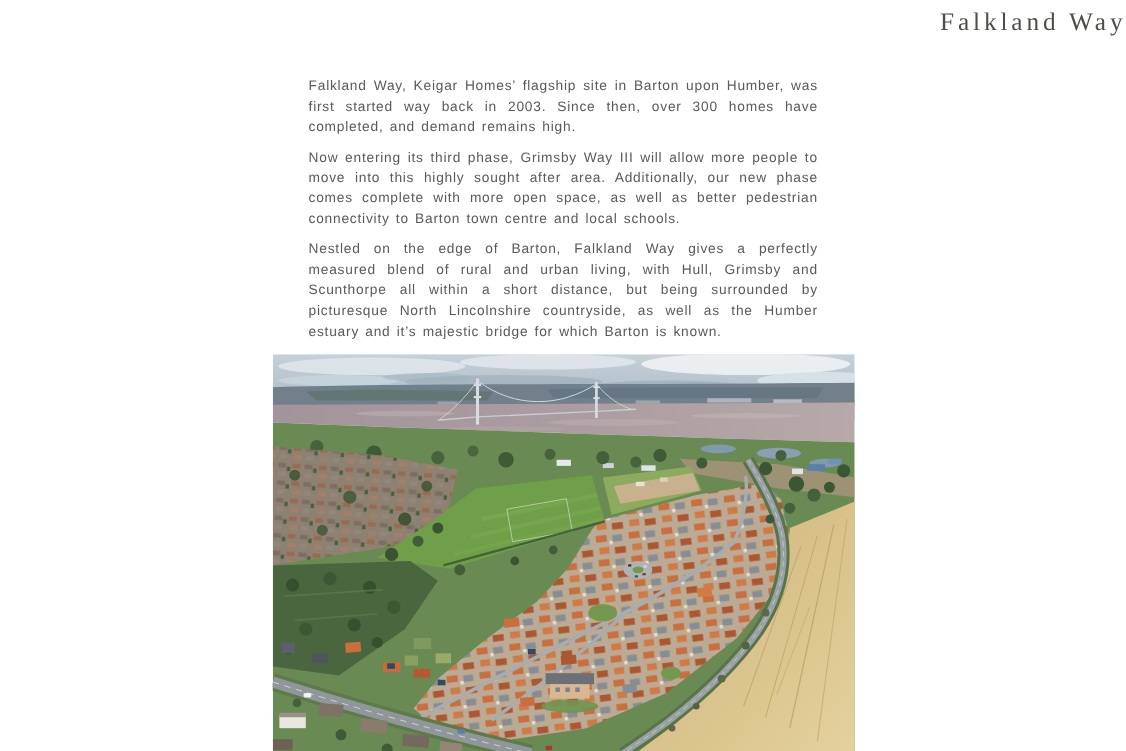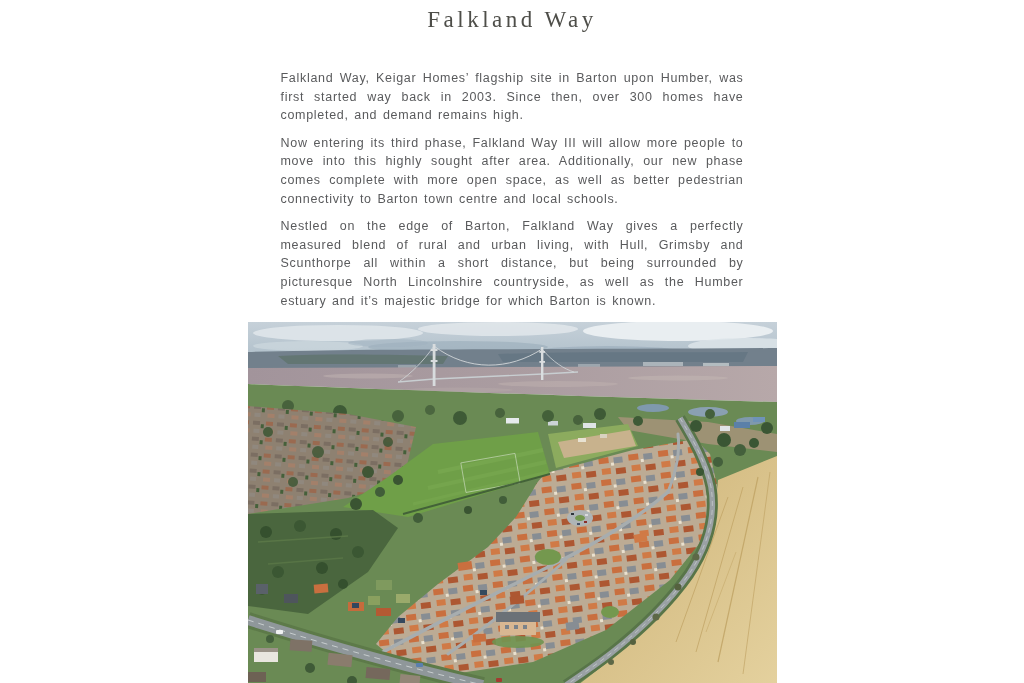--- a/index.html
+++ b/index.html
@@ -8,21 +8,21 @@
     width: 1024px;
     height: 683px;
     margin: 0 auto;
     background: #ffffff;
     overflow: hidden;
     font-family: "Liberation Sans", sans-serif;
   }
   .page-title {
     margin: 0;
     padding-top: 5px;
-    text-align: center;
+    text-align: right;
     font-family: "Liberation Serif", serif;
     font-weight: 400;
     font-size: 23px;
     line-height: 30px;
     letter-spacing: 3.5px;
     color: #4e4e49;
   }
   .article {
     width: 463px;
     margin: 34px auto 0;
@@ -48,21 +48,21 @@
 </style>
 </head>
 <body>
 
 <div class="page">
 
   <h1 class="page-title">Falkland Way</h1>
 
   <div class="article">
     <p>Falkland Way, Keigar Homes’ flagship site in Barton upon Humber, was first started way back in 2003. Since then, over 300 homes have completed, and demand remains high.</p>
-    <p>Now entering its third phase, Falkland Way III will allow more people to move into this highly sought after area. Additionally, our new phase comes complete with more open space, as well as better pedestrian connectivity to Barton town centre and local schools.</p>
+    <p>Now entering its third phase, Grimsby Way III will allow more people to move into this highly sought after area. Additionally, our new phase comes complete with more open space, as well as better pedestrian connectivity to Barton town centre and local schools.</p>
     <p>Nestled on the edge of Barton, Falkland Way gives a perfectly measured blend of rural and urban living, with Hull, Grimsby and Scunthorpe all within a short distance, but being surrounded by picturesque North Lincolnshire countryside, as well as the Humber estuary and it’s majestic bridge for which Barton is known.</p>
   </div>
 
   <figure class="photo" role="img" aria-label="Aerial photograph of the Falkland Way housing development at Barton upon Humber, with green playing fields, a golden wheat field, and the Humber estuary and Humber Bridge in the distance">
     <svg width="529" height="363" viewBox="0 0 529 363" xmlns="http://www.w3.org/2000/svg">
       <defs>
         <linearGradient id="skyG" x1="0" y1="0" x2="0" y2="1">
           <stop offset="0" stop-color="#c6d1d9"></stop>
             <stop offset="1" stop-color="#a2b4c1"></stop>
         </linearGradient>

